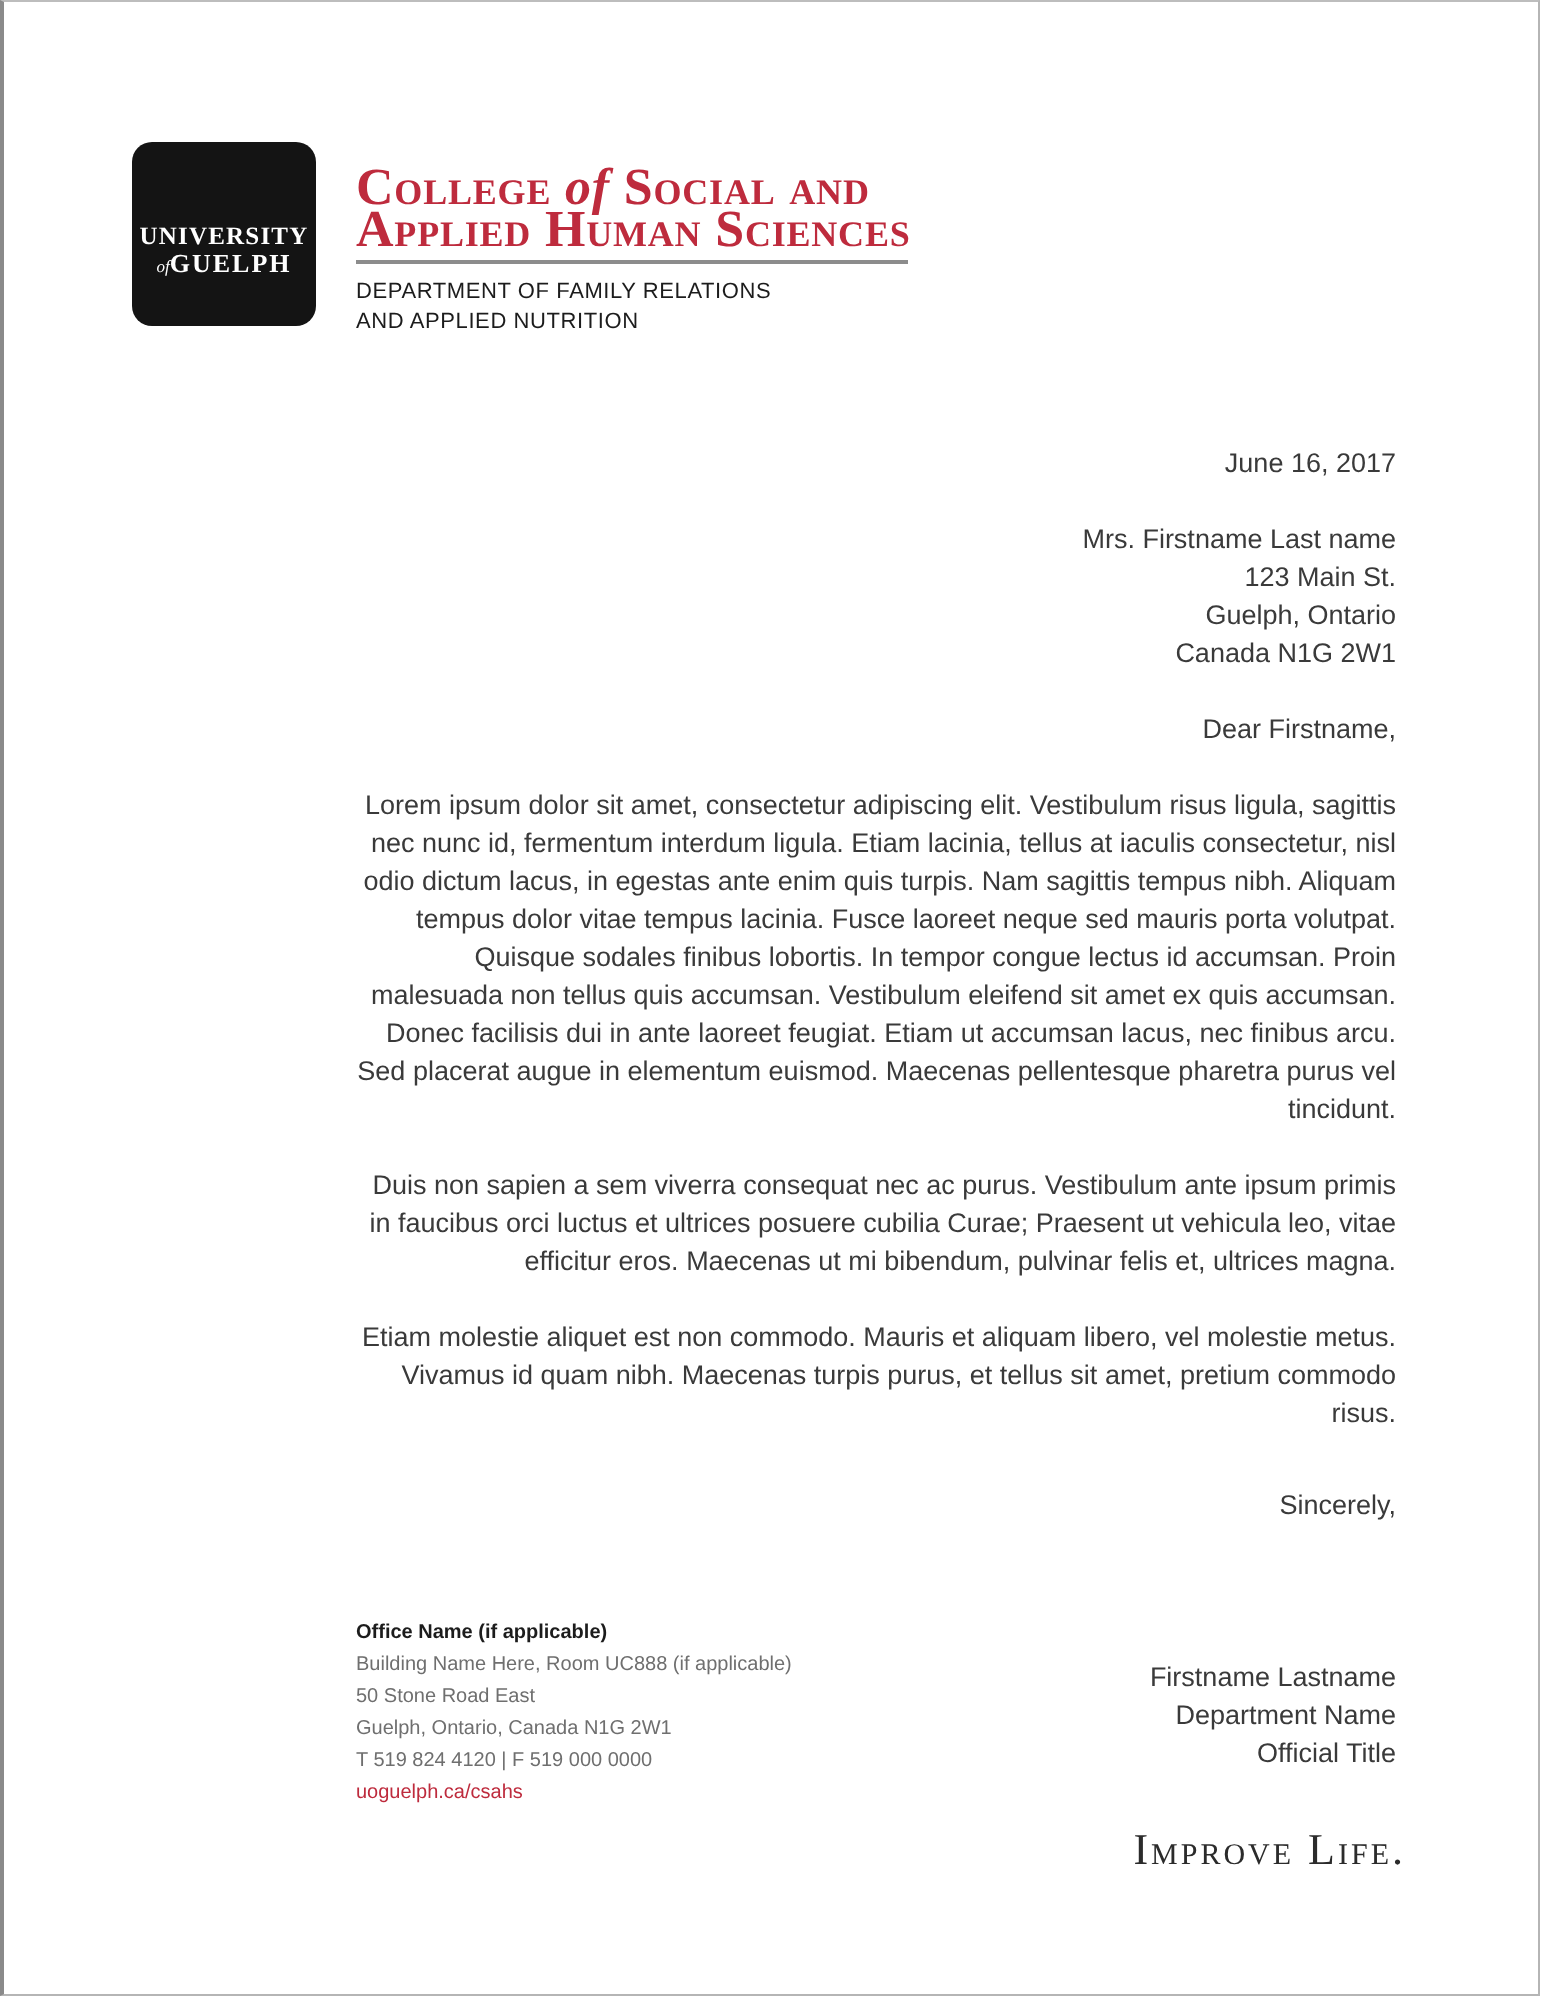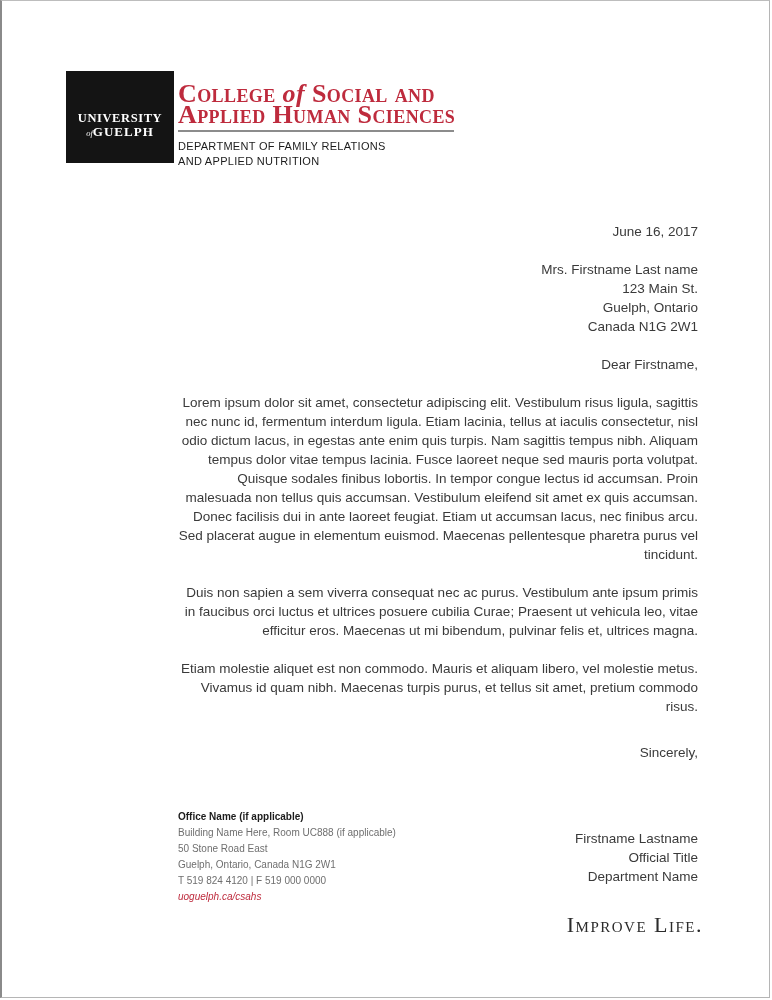--- a/index.html
+++ b/index.html
@@ -13,27 +13,28 @@
     border-bottom: 1px solid #b5b5b5;
     border-left: 2px solid #8a8a8a;
     font-family: "Liberation Sans", sans-serif;
     overflow: hidden;
     box-sizing: border-box;
   }
 
   
   .logo {
     position: absolute; left: 64px; top: 70px;
-    width: 108px; height: 92px;
+    width: 92px; height: 92px;
     background: var(--logo_bg, #141414);
     color: #ffffff;
     display: flex; flex-direction: column;
     align-items: center; justify-content: center;
     padding-top: 18px; box-sizing: border-box;
     font-family: "Liberation Serif", serif;
+    border-radius: 10px;
   }
   .logo-top {
     font-size: 12.5px; letter-spacing: 0.6px; line-height: 13px;
     font-variant: small-caps; text-transform: none; font-weight: 600;
   }
   .logo-bottom { font-size: 13px; letter-spacing: 1px; line-height: 14px; font-weight: 600; }
   .logo-of { font-style: italic; font-size: 8.5px; letter-spacing: 0; font-weight: 400; }
 
   .header-text { position: absolute; left: 176px; top: 82px; }
   .college {
@@ -64,21 +65,21 @@
   .letter .salutation { margin-bottom: 19px; margin-left: 24px; }
   .letter .closing { margin: 27px 0 67px 0; }
 
   
   .footer {
     position: absolute; left: 176px; top: 808px;
     font-size: 10px; line-height: 16px; color: var(--footer_gray, #6f6f6f);
   }
   .footer .office { font-weight: 700; color: #1c1c1c; }
   .footer a.site {
-    color: var(--accent, #BE2B3D); font-style: italic; text-decoration: none;
+    color: var(--accent, #BE2B3D); text-decoration: none;
   }
 
   .tagline {
     position: absolute; right: 66px; top: 911px;
     font-family: "Liberation Serif", serif;
     font-variant: small-caps;
     font-size: 22px; font-weight: 400; letter-spacing: 1.5px;
     color: var(--tagline, #2b2b2b);
   }
 </style>
@@ -119,22 +120,22 @@
     <p class="salutation">Dear Firstname,</p>
 
     <p>Lorem ipsum dolor sit amet, consectetur adipiscing elit. Vestibulum risus ligula, sagittis nec nunc id, fermentum interdum ligula. Etiam lacinia, tellus at iaculis consectetur, nisl odio dictum lacus, in egestas ante enim quis turpis. Nam sagittis tempus nibh. Aliquam tempus dolor vitae tempus lacinia. Fusce laoreet neque sed mauris porta volutpat. Quisque sodales finibus lobortis. In tempor congue lectus id accumsan. Proin malesuada non tellus quis accumsan. Vestibulum eleifend sit amet ex quis accumsan. Donec facilisis dui in ante laoreet feugiat. Etiam ut accumsan lacus, nec finibus arcu. Sed placerat augue in elementum euismod. Maecenas pellentesque pharetra purus vel tincidunt.</p>
     <p>Duis non sapien a sem viverra consequat nec ac purus. Vestibulum ante ipsum primis in faucibus orci luctus et ultrices posuere cubilia Curae; Praesent ut vehicula leo, vitae efficitur eros. Maecenas ut mi bibendum, pulvinar felis et, ultrices magna.</p>
     <p>Etiam molestie aliquet est non commodo. Mauris et aliquam libero, vel molestie metus. Vivamus id quam nibh. Maecenas turpis purus, et tellus sit amet, pretium commodo risus.</p>
 
     <p class="closing">Sincerely,</p>
 
     <div class="signature">
       <p>Firstname Lastname</p>
+      <p>Department Name</p>
       <p>Official Title</p>
-      <p>Department Name</p>
     </div>
   </div>
 
   <div class="footer">
     <div class="office">Office Name (if applicable)</div>
     <div>Building Name Here, Room UC888 (if applicable)</div>
     <div>50 Stone Road East</div>
     <div>Guelph, Ontario, Canada N1G 2W1</div>
     <div>T 519 824 4120 | F 519 000 0000</div>
     <a class="site" href="#">uoguelph.ca/csahs</a>

